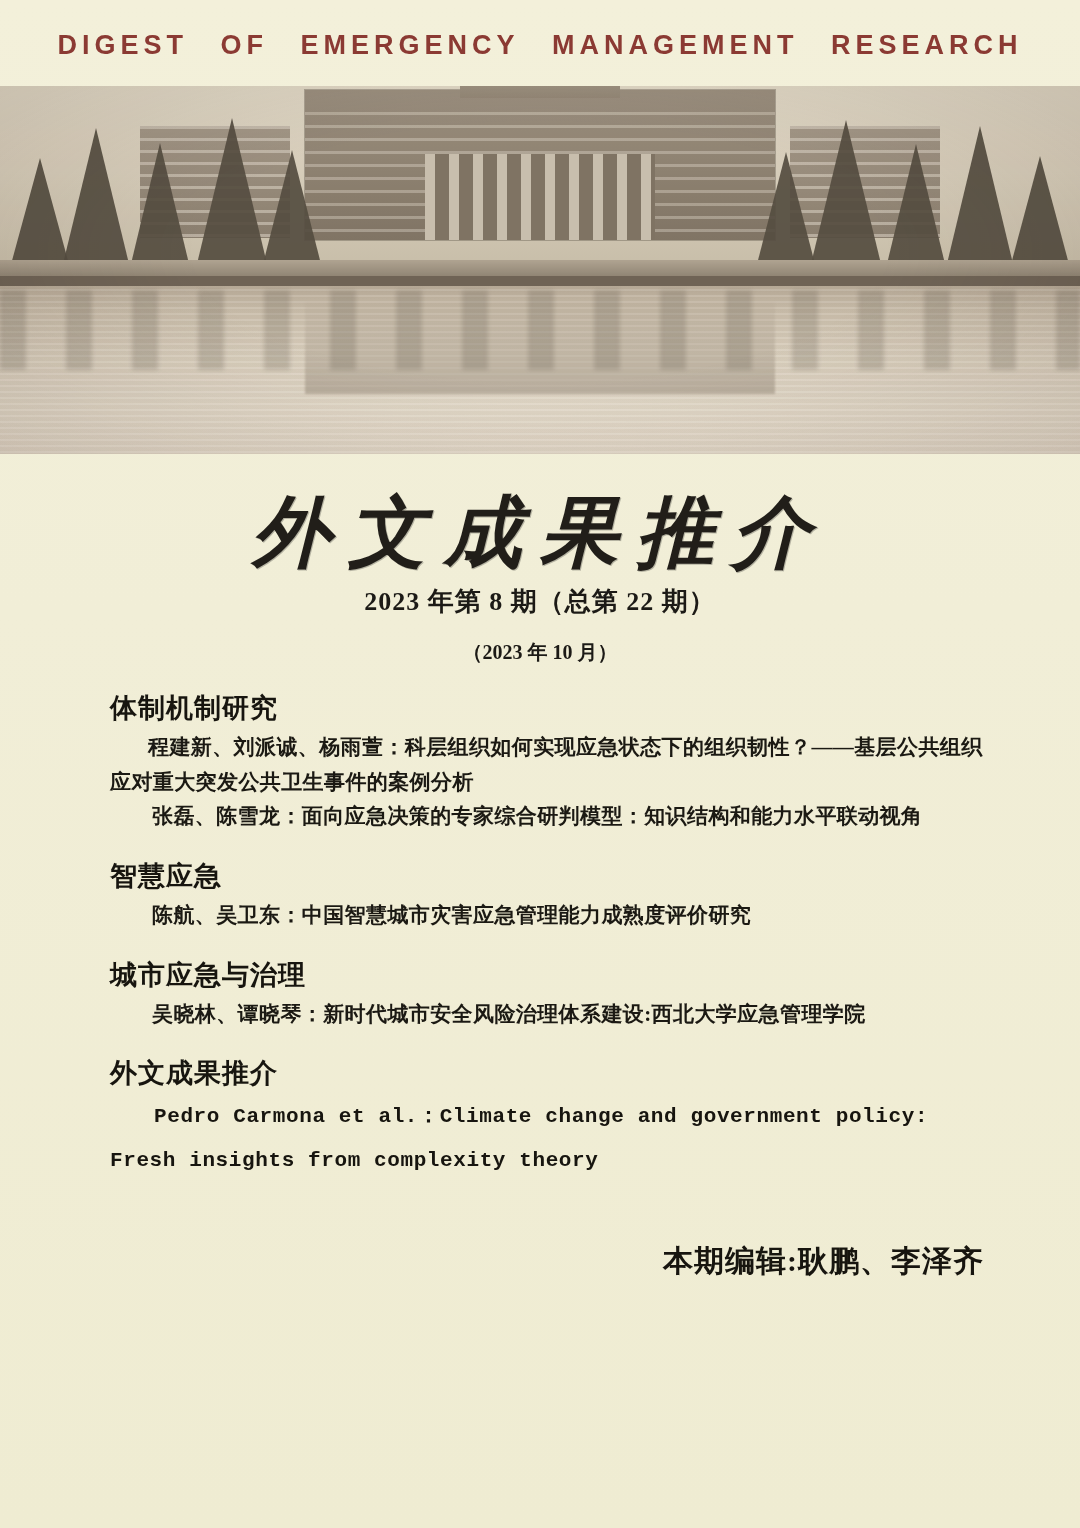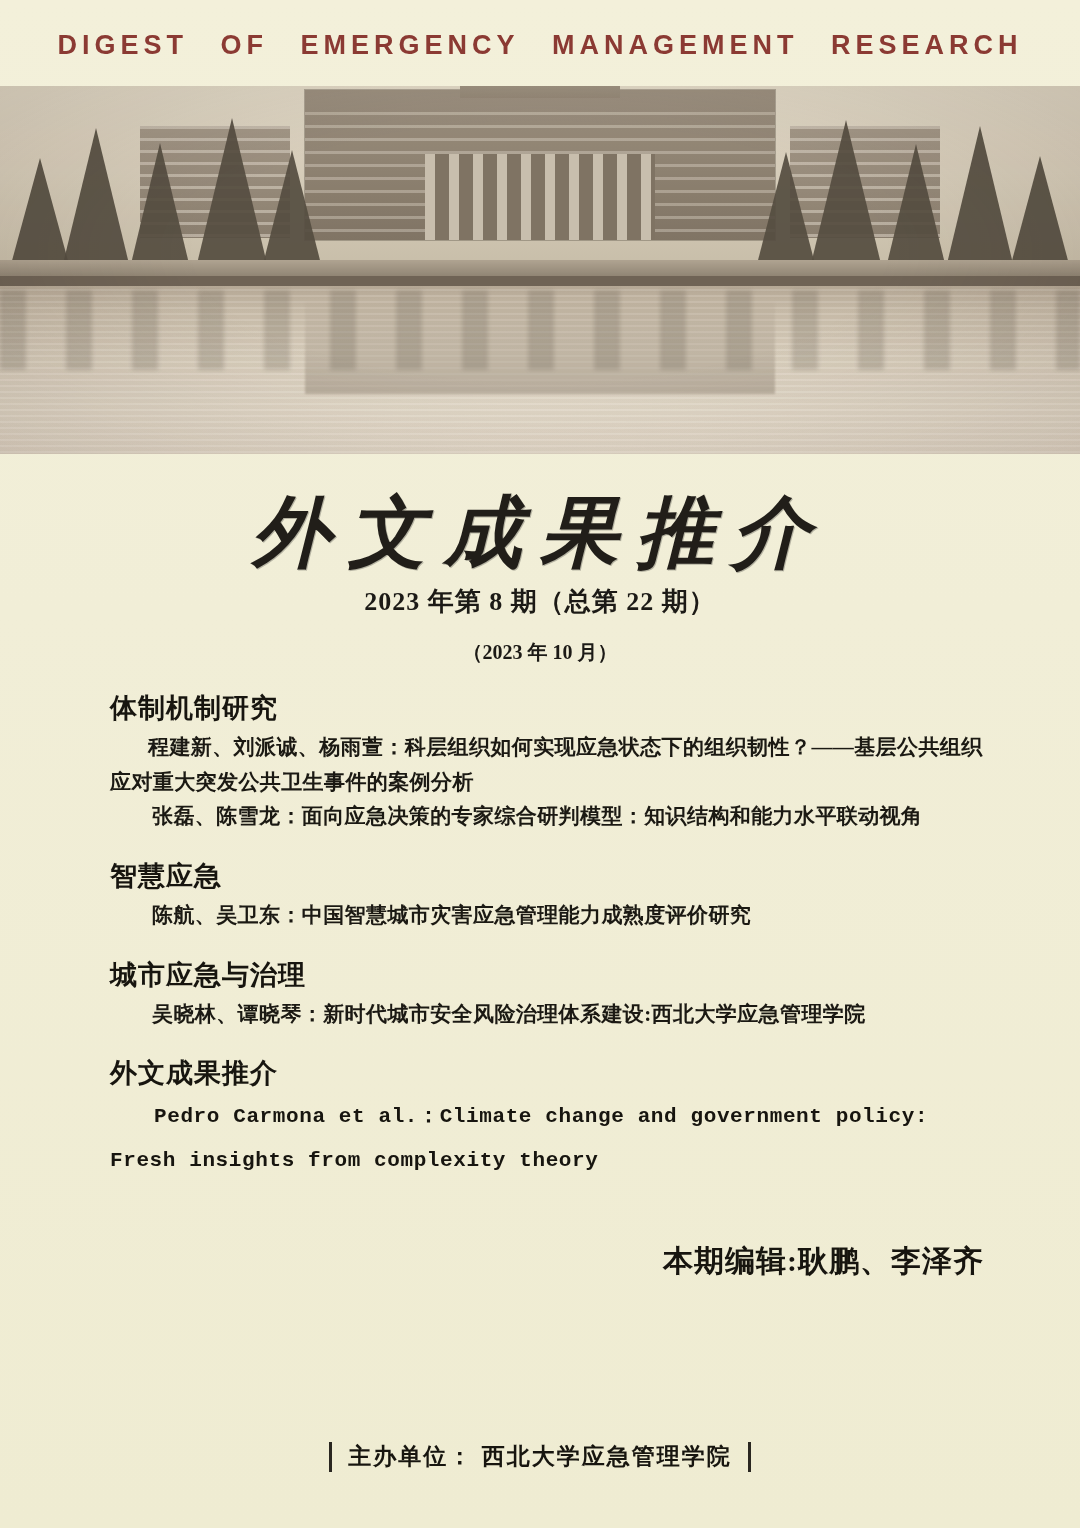--- a/index.html
+++ b/index.html
@@ -301,19 +301,14 @@
 
     <div class="sec-title">城市应急与治理</div>
     <div class="entry center-ish">吴晓林、谭晓琴：新时代城市安全风险治理体系建设:西北大学应急管理学院</div>
 
     <div class="sec-title">外文成果推介</div>
     <div class="entry-en">Pedro Carmona et al.：Climate change and government policy: Fresh insights from complexity theory</div>
   </div>
 
   <div class="editor-line">本期编辑:耿鹏、李泽齐</div>
 
-  <div class="footer">
-    <span class="bar"></span>
-    <span class="footer-text">主办单位： 西北大学应急管理学院</span>
-    <span class="bar"></span>
-  </div>
 
 </div>
 
 </body></html>

